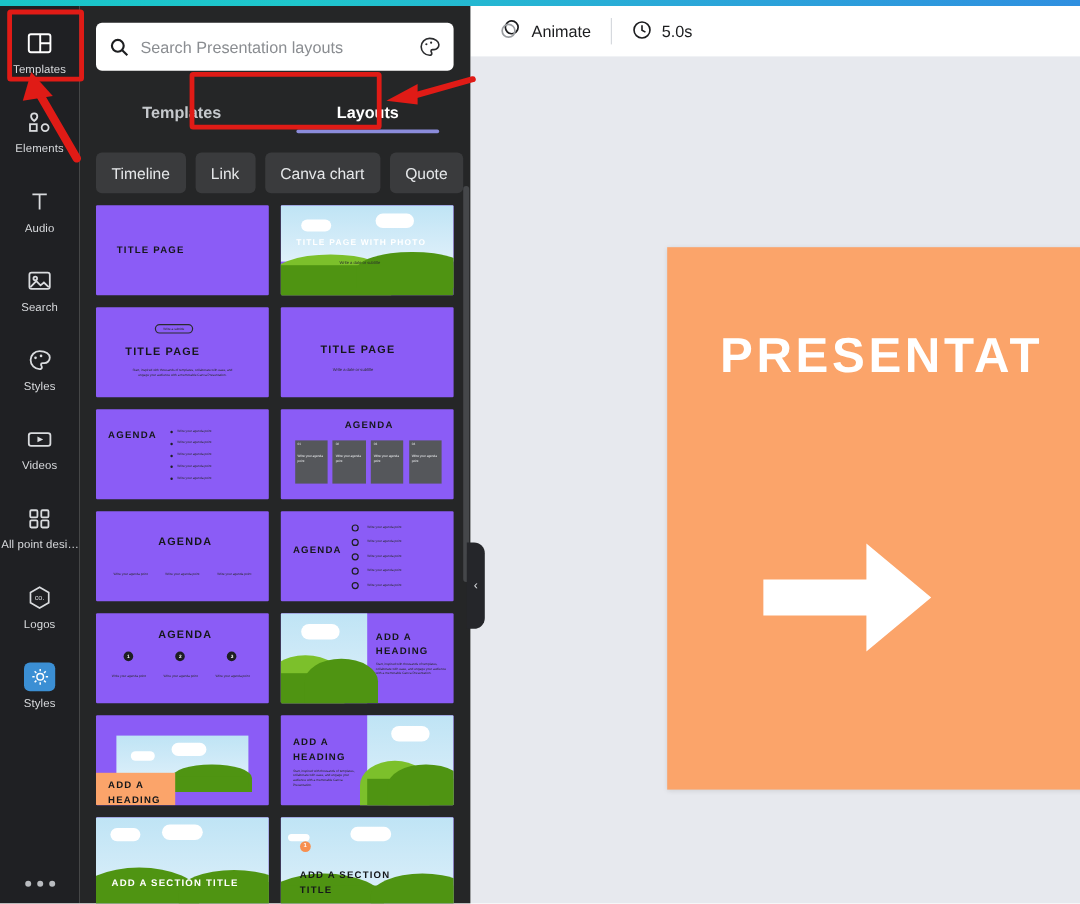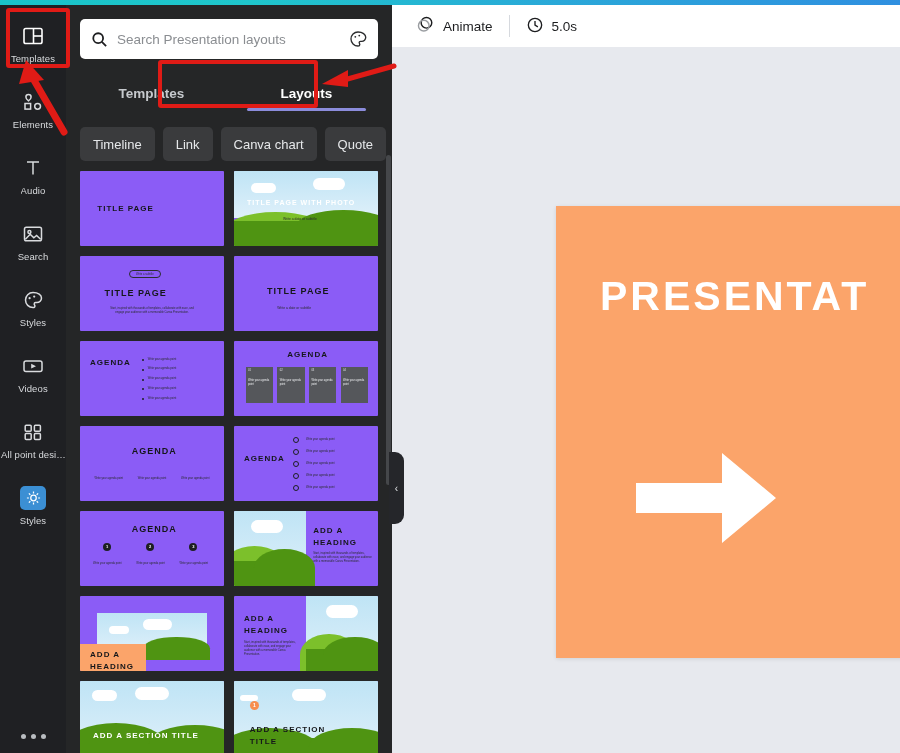--- a/index.html
+++ b/index.html
@@ -274,20 +274,29 @@
         <svg width="22" height="20" viewBox="0 0 22 20" fill="none" stroke="currentColor" stroke-width="1.5">
           <rect x="3.2" y="3.2" width="6" height="6" rx="1"></rect>
           <rect x="12.4" y="3.2" width="6" height="6" rx="1"></rect>
           <rect x="3.2" y="11.6" width="6" height="6" rx="1"></rect>
           <rect x="12.4" y="11.6" width="6" height="6" rx="1"></rect>
         </svg>
       </span>
       <span class="rail-label">All point desi…</span>
     </div>
 
+    <div class="rail-item">
+      <span class="rail-icon">
+        <svg width="24" height="22" viewBox="0 0 24 22" fill="none" stroke="currentColor" stroke-width="1.4">
+          <polygon points="12,2.4 19.6,6.7 19.6,15.3 12,19.6 4.4,15.3 4.4,6.7"></polygon>
+          <text x="12" y="13.4" font-size="6.2" fill="currentColor" stroke="none" text-anchor="middle" font-family="Liberation Sans, sans-serif">co.</text>
+        </svg>
+      </span>
+      <span class="rail-label">Logos</span>
+    </div>
 
     <div class="rail-item">
       <span class="badge-sq">
         <svg width="17" height="16" viewBox="0 0 18 18" fill="none" stroke="currentColor" stroke-width="1.4">
           <circle cx="9" cy="9" r="3.1"></circle>
           <path d="M9 1.6v2.2M9 14.2v2.2M1.6 9h2.2M14.2 9h2.2M3.8 3.8l1.6 1.6M12.6 12.6l1.6 1.6M14.2 3.8l-1.6 1.6M5.4 12.6l-1.6 1.6"></path>
         </svg>
       </span>
       <span class="rail-label">Styles</span>
     </div>

